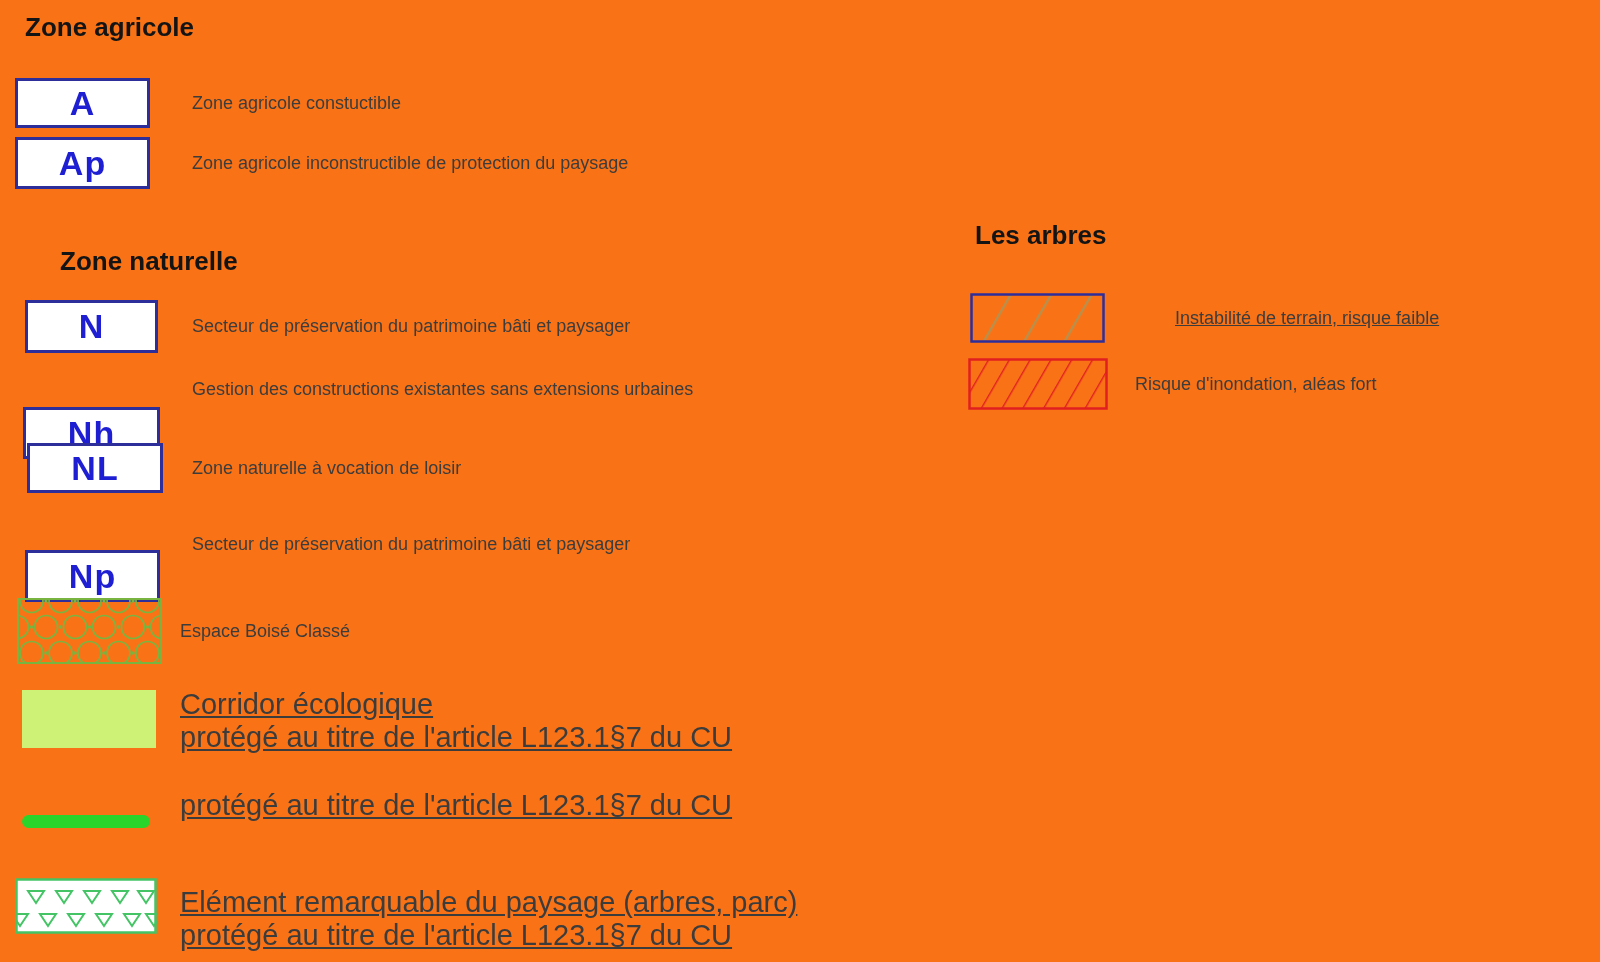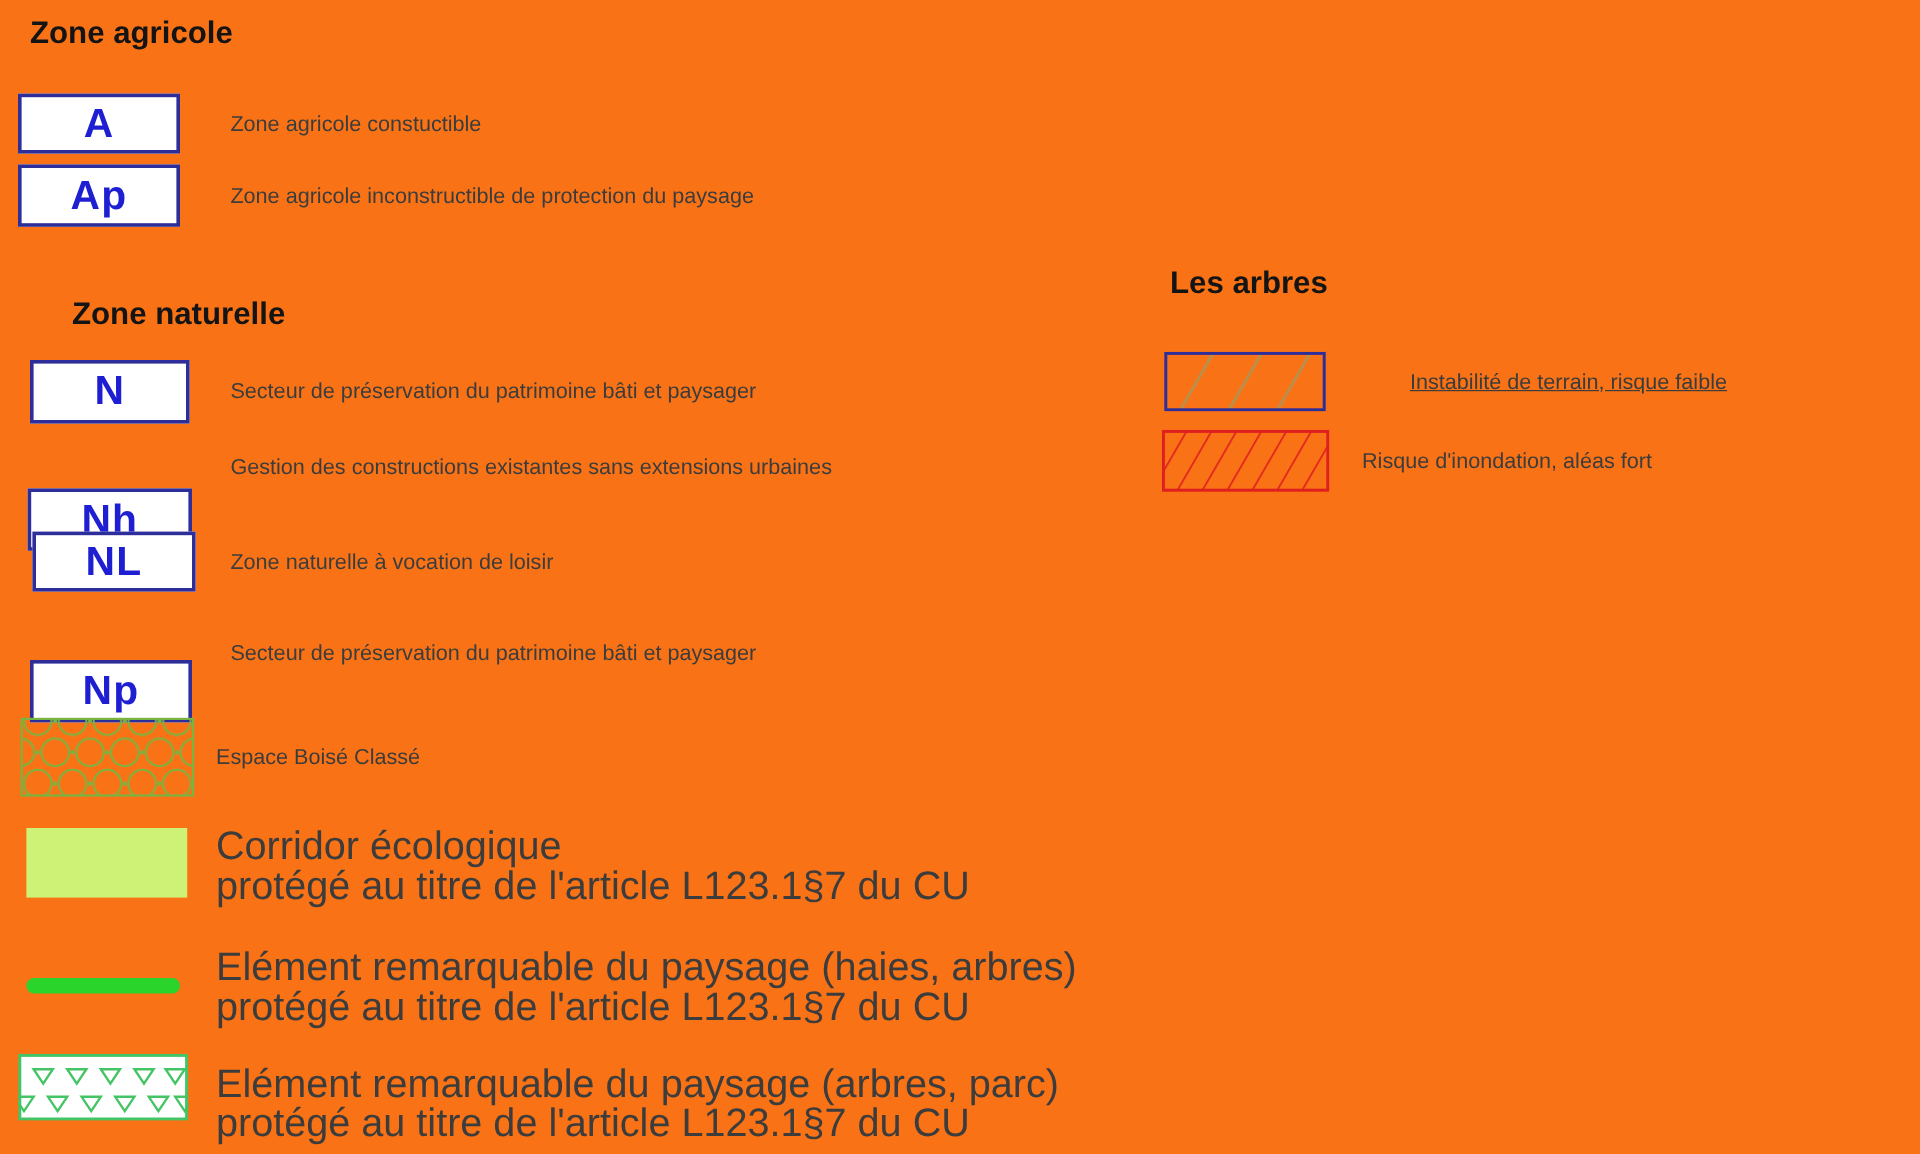--- a/index.html
+++ b/index.html
@@ -8,22 +8,22 @@
   .canvas { position:relative; width:1600px; height:962px; background:#f97316; overflow:hidden; }
 
   .heading { position:absolute; font-size:26px; font-weight:bold; color:var(--heading_text,#141414); white-space:nowrap; }
 
   .code-box { position:absolute; border:3px solid var(--box_border,#2e2e9a); background:#fff;
               display:flex; align-items:center; justify-content:center; }
   .code { font-size:34px; font-weight:bold; color:var(--code_text,#1e1ed2); letter-spacing:1px; }
 
   .label { position:absolute; font-size:18px; color:var(--label_text,#3c3c3c);
            display:flex; align-items:center; white-space:nowrap; }
-  .label-block { position:absolute; font-size:33px; color:var(--label_text,#3c3c3c);
-                 line-height:33px; white-space:nowrap; }
+  .label-block { position:absolute; font-size:29px; color:var(--label_text,#3c3c3c);
+                 line-height:33px; white-space:nowrap;text-decoration:underline; }
 
   .swatch { position:absolute; display:block; }
   .corridor { background:var(--corridor_green,#cdf276); }
   .green-line { background:var(--line_green,#2bd42b); border-radius:7px; }
 
   .ebc-circle { fill:none; stroke:var(--ebc_green,#7ab440); stroke-width:1.7; }
   .ebc-dot { fill:var(--ebc_green,#7ab440); }
   .ebc-frame { fill:url(#ebcp); stroke:var(--ebc_green,#7ab440); stroke-width:2; }
 
   .tri { fill:none; stroke:var(--triangle_green,#45c466); stroke-width:2; }
@@ -89,21 +89,20 @@
   <div class="label" style="left:180px; top:598px; height:66px;">Espace Boisé Classé</div>
 
   <div class="swatch corridor" style="left:22px; top:690px; width:134px; height:58px;"></div>
   <div class="label-block" style="left:180px; top:688px;">
     <div>Corridor écologique</div>
     <div>protégé au titre de l'article L123.1§7 du CU</div>
   </div>
 
   <div class="swatch green-line" style="left:22px; top:815px; width:128px; height:13px;"></div>
   <div class="label-block" style="left:180px; top:789px;">
-    <div>Elément remarquable du paysage (haies, arbres)</div>
     <div>protégé au titre de l'article L123.1§7 du CU</div>
   </div>
 
   <svg class="swatch" style="left:15px; top:878px;" width="142" height="56">
     <defs>
       <path id="tri" d="M0,0 h16 l-8,12 z"></path>
     </defs>
     <rect class="tri-frame" x="1.5" y="1.5" width="139" height="53"></rect>
     <use class="tri" href="#tri" x="13" y="13"></use>
     <use class="tri" href="#tri" x="41" y="13"></use>

